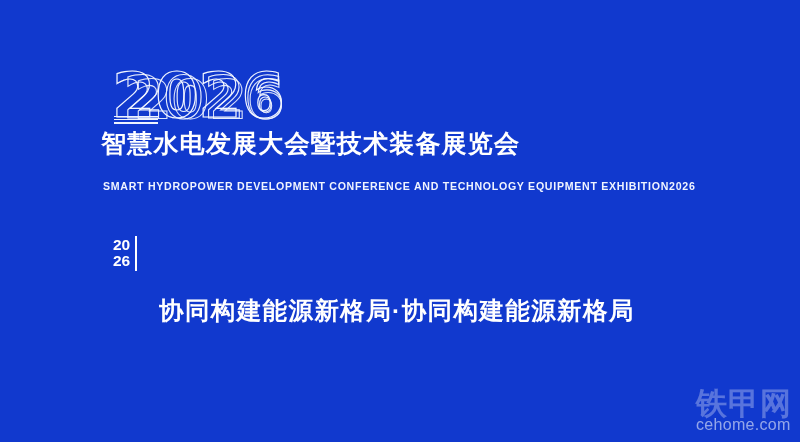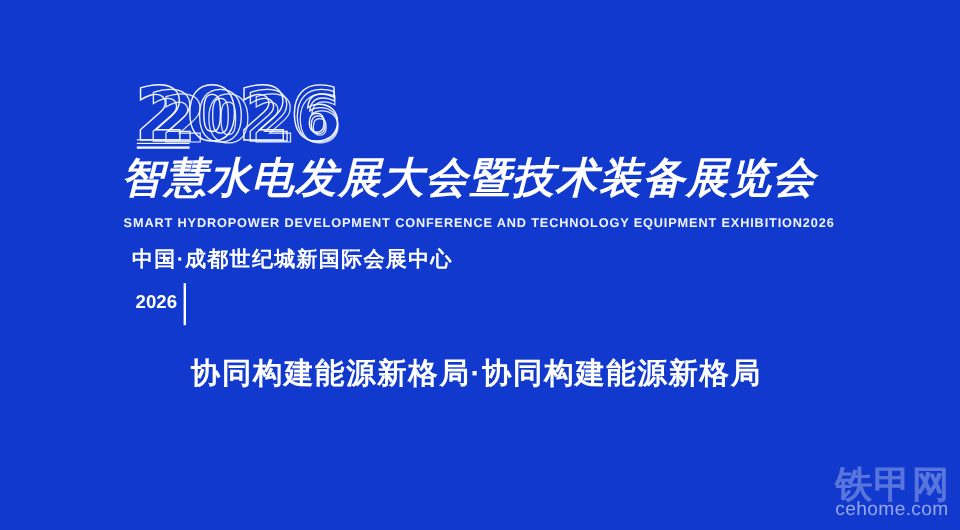--- a/index.html
+++ b/index.html
@@ -59,27 +59,26 @@
   .year-underbars i.b1 { width: 44px; }
   .year-underbars i.b2 { width: 44px; }
   .year-underbars i.b3 { width: 44px; }
 
   
   .main-title {
     position: absolute;
     left: 101px;
     top: 130px;
     width: 600px;
-    font-size: 35px;
+    font-size: 25px;
     font-weight: 700;
     color: #ffffff;
     letter-spacing: 1.2px;
     line-height: 1.08;
     white-space: nowrap;
-    font-style: italic;
   }
 
   
   .en-line {
     position: absolute;
     left: 103px;
     top: 180px;
     font-size: 10.6px;
     font-weight: 700;
     color: #f0f4ff;
@@ -103,20 +102,21 @@
   .date-row {
     position: absolute;
     left: 113px;
     top: 231px;
     display: flex;
     align-items: center;
     height: 44px;
   }
   .date-year {
     display: flex;
+    flex-direction: column;
     justify-content: center;
     line-height: 1.02;
     margin-right: 5px;
     padding-bottom: 1px;
   }
   .date-year span {
     font-size: 15.5px;
     font-weight: 700;
     color: #ffffff;
     letter-spacing: 0px;
@@ -189,21 +189,20 @@
   <div class="year-underbars">
     <i class="b1"></i>
     <i class="b2"></i>
     <i class="b3"></i>
   </div>
 
   <div class="main-title">智慧水电发展大会暨技术装备展览会</div>
 
   <div class="en-line">SMART HYDROPOWER DEVELOPMENT CONFERENCE AND TECHNOLOGY EQUIPMENT EXHIBITION2026</div>
 
-  <div class="venue">中国·成都世纪城新国际会展中心</div>
 
   <div class="date-row">
     <div class="date-year">
       <span>20</span>
       <span>26</span>
     </div>
     <div class="date-divider"></div>
   </div>
 
   <div class="slogan">协同构建能源新格局·协同构建能源新格局</div>

